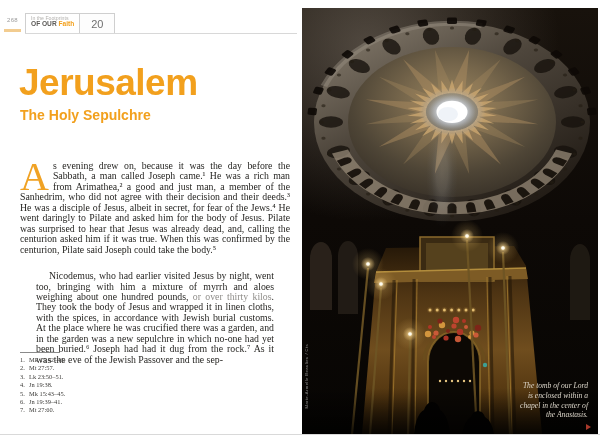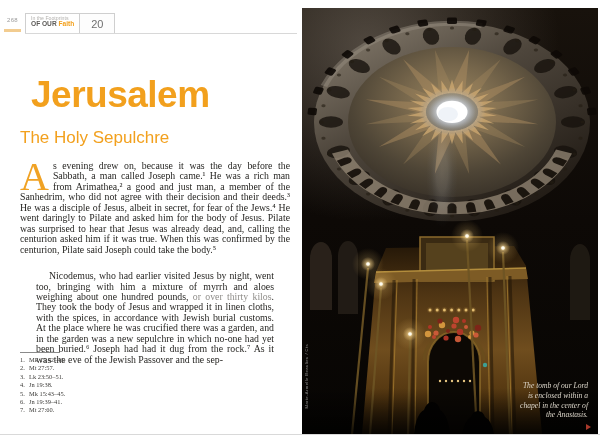--- a/index.html
+++ b/index.html
@@ -11,22 +11,22 @@
   .folio-bar{position:absolute;left:4px;top:29px;width:17px;height:3px;background:#f2cc90;}
   .masthead{position:absolute;left:25px;top:13px;display:flex;align-items:stretch;height:20px;}
   .mast-box{border:1px solid #cfcfcf;border-bottom:none;background:#fff;padding:2px 5px 1px 5px;line-height:1.05;}
   .mast-line1{font-size:5.2px;color:#b3b1ae;display:block;}
   .mast-line2{font-size:6.6px;font-weight:bold;color:#5c5a57;display:block;}
   .mast-accent{color:#f2a01d;}
   .issue-box{border:1px solid #cfcfcf;border-left:none;border-bottom:none;width:34px;display:flex;align-items:center;justify-content:center;font-size:11px;color:#6f6f6f;background:#fdfdfd;}
   .header-rule{position:absolute;left:25px;top:33px;width:272px;height:1px;background:#d8d8d8;}
 
   .title-block{position:absolute;left:19px;top:64px;}
-  .page-title{font-size:37px;line-height:38px;font-weight:bold;color:#f2a01d;letter-spacing:-0.5px;margin:12px;}
-  .page-subtitle{font-size:17px;line-height:23px;font-weight:normal;color:#f2a01d;margin:2px 16px 0 1px;}
+  .page-title{font-size:37px;line-height:38px;font-weight:bold;color:#f2a01d;letter-spacing:-0.5px;margin:0;}
+  .page-subtitle{font-size:14px;line-height:23px;font-weight:bold;color:#f2a01d;margin:2px 16px 0 1px;}
 
   .article{position:absolute;left:20px;top:161px;width:270px;font-family:"Liberation Serif",serif;font-size:9.8px;line-height:10.45px;color:#262522;text-align:justify;}
   .dropcap{float:left;font-family:"Liberation Serif",serif;font-size:40px;line-height:30px;color:#f0a224;padding:1px 4px 0 0;}
   .para2{margin:16px;text-indent:13px;}
   .muted{color:#8f8d89;}
 
   .fn-rule{position:absolute;left:20px;top:352px;width:40px;height:1px;background:#8a8a8a;}
   .footnotes{position:absolute;left:20px;top:356px;font-family:"Liberation Serif",serif;font-size:6.4px;line-height:8.4px;color:#3c3b38;}
   .fn-row{white-space:nowrap;}
   .fn-num{display:inline-block;width:9px;}

